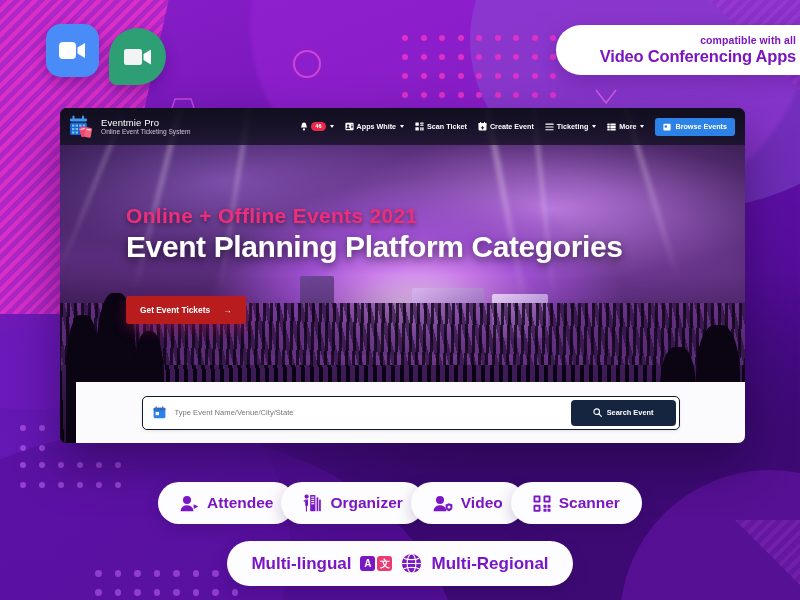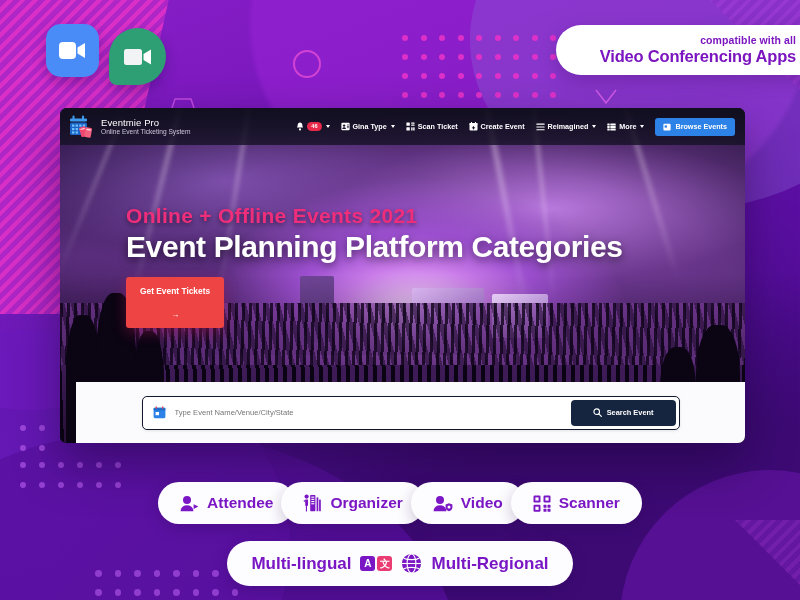--- a/index.html
+++ b/index.html
@@ -143,25 +143,24 @@
   .hero-copy { position:absolute; left:66px; top:96px; z-index:3; }
   .eyebrow {
     color:#ef2e7b; font-size:21px; font-weight:bold; letter-spacing:.3px;
     text-shadow:0 2px 5px rgba(0,0,0,.45);
   }
   .headline {
     color:#fff; font-size:30px; font-weight:bold; letter-spacing:-.4px;
     margin-top:2px; text-shadow:0 3px 9px rgba(0,0,0,.55); white-space:nowrap;
   }
   .btn-tickets {
-    margin-top:13px; display:inline-flex; align-items:center; gap:13px;
-    background:#ef4444; color:#fff; font-size:8.4px; font-weight:600;
+    margin-top:32px; display:inline-flex; align-items:center; gap:13px;
+    background:#b91c1c; color:#fff; font-size:8.4px; font-weight:600;
     padding:9px 14px; border-radius:3px; cursor:pointer;
     box-shadow:0 5px 14px rgba(180,25,90,.40);
-    flex-direction:column;
   }
 
   
   .search-strip {
     position:absolute; left:16px; right:0; bottom:0; height:61px; z-index:4;
     background:#fbfbfd; display:flex; align-items:center; justify-content:center;
   }
   .search-wrap {
     width:538px; height:34px; background:#fff; border:1.6px solid #11182d;
     border-radius:5px; display:flex; align-items:center; padding:0 3px 0 10px;
@@ -432,21 +431,21 @@
 
       <div class="nl">
         <svg width="9" height="9" viewBox="0 0 9 9">
           <rect x="0.4" y="0.8" width="8.2" height="7.4" rx="1" fill="#fff"></rect>
           <circle cx="3.1" cy="3.6" r="1.2" fill="#1b1630"></circle>
           <path d="M1.2 7c0-1.1 0.9-1.7 1.9-1.7s1.9 0.6 1.9 1.7z" fill="#1b1630"></path>
           <rect x="5.9" y="2.6" width="2" height="0.7" fill="#1b1630"></rect>
           <rect x="5.9" y="4" width="2" height="0.7" fill="#1b1630"></rect>
           <rect x="5.9" y="5.4" width="2" height="0.7" fill="#1b1630"></rect>
         </svg>
-        <span>Gina Type</span>
+        <span>Apps White</span>
         <span class="caret"></span>
       </div>
 
       <div class="nl">
         <svg width="9" height="9" viewBox="0 0 9 9">
           <g fill="#fff">
             <rect x="0.4" y="0.4" width="3.4" height="3.4" rx="0.5"></rect>
             <rect x="5.2" y="0.4" width="3.4" height="1.4" rx="0.4"></rect>
             <rect x="5.2" y="2.6" width="3.4" height="1.2" rx="0.4"></rect>
             <rect x="0.4" y="5.2" width="3.4" height="3.4" rx="0.5"></rect>
@@ -470,21 +469,21 @@
       </div>
 
       <div class="nl">
         <svg width="9" height="8" viewBox="0 0 9 8">
           <g fill="#fff">
             <rect x="0.3" y="0.6" width="8.4" height="1.1" rx="0.5"></rect>
             <rect x="0.3" y="3.4" width="8.4" height="1.1" rx="0.5"></rect>
             <rect x="0.3" y="6.2" width="8.4" height="1.1" rx="0.5"></rect>
           </g>
         </svg>
-        <span>Reimagined</span>
+        <span>Ticketing</span>
         <span class="caret"></span>
       </div>
 
       <div class="nl">
         <svg width="9" height="8" viewBox="0 0 9 8">
           <g fill="#fff">
             <rect x="0.3" y="0.5" width="2.4" height="2" rx="0.3"></rect>
               <rect x="3.3" y="0.5" width="5.4" height="2" rx="0.3"></rect>
             <rect x="0.3" y="3" width="2.4" height="2" rx="0.3"></rect>
               <rect x="3.3" y="3" width="5.4" height="2" rx="0.3"></rect>

